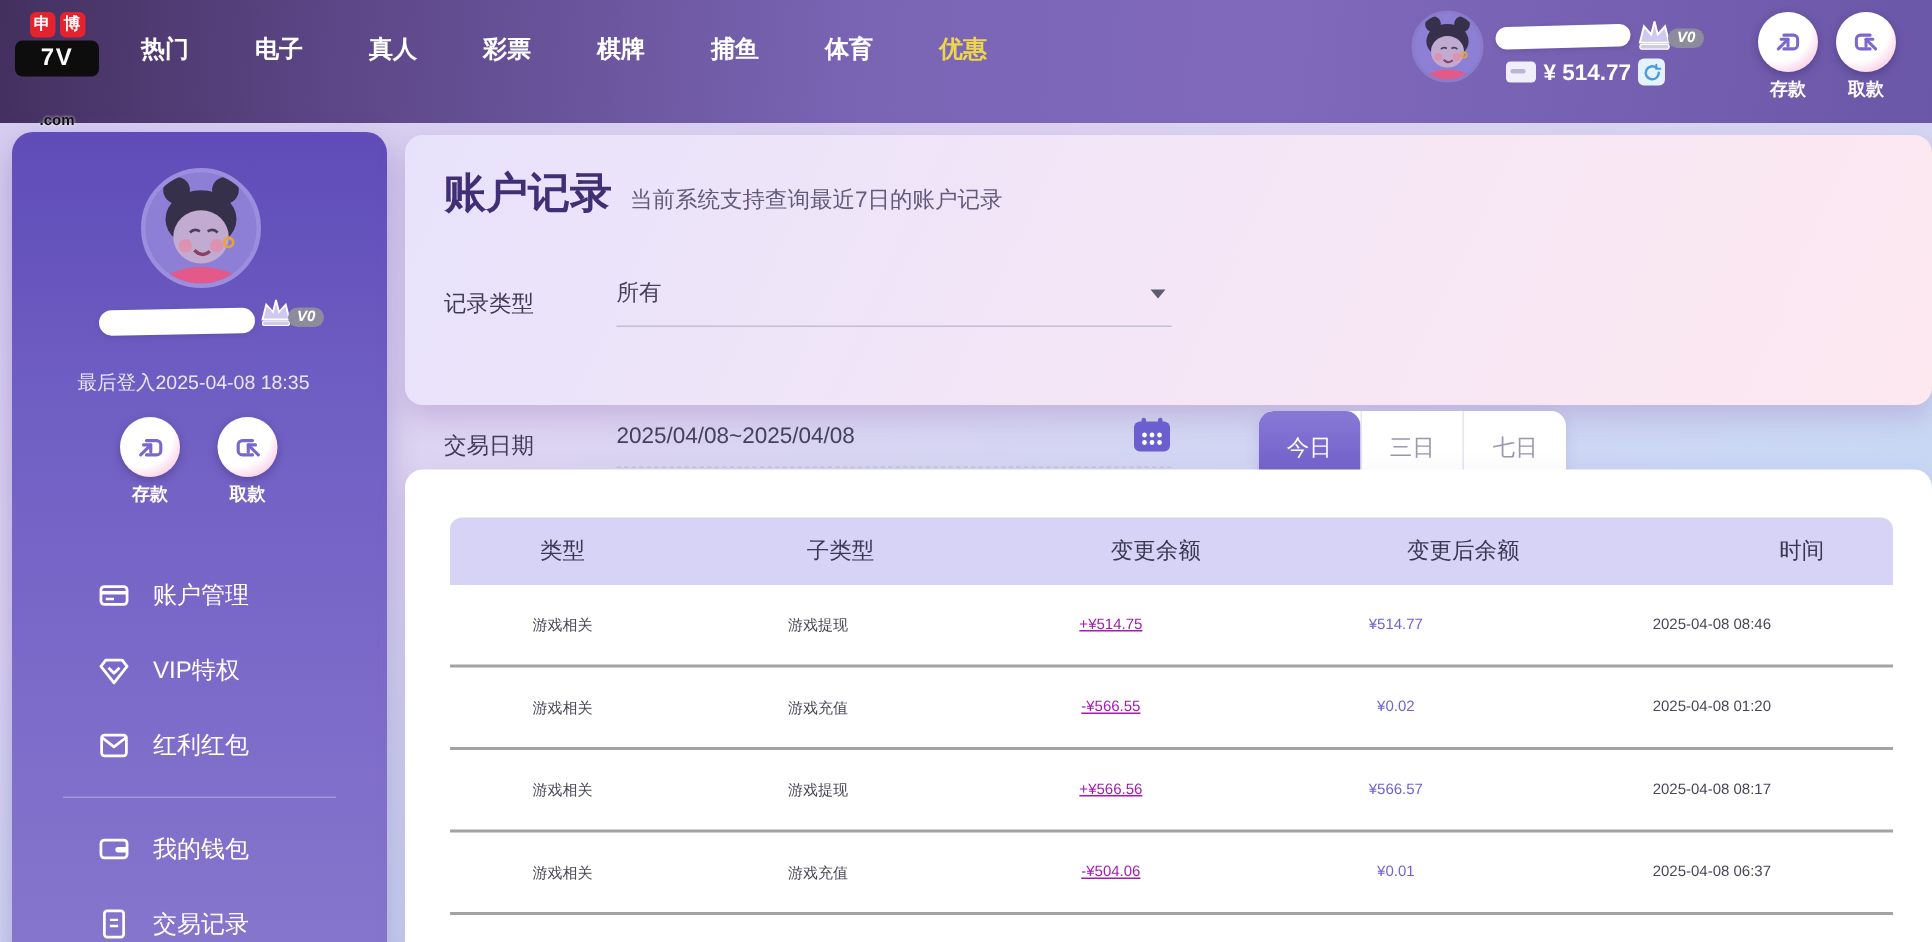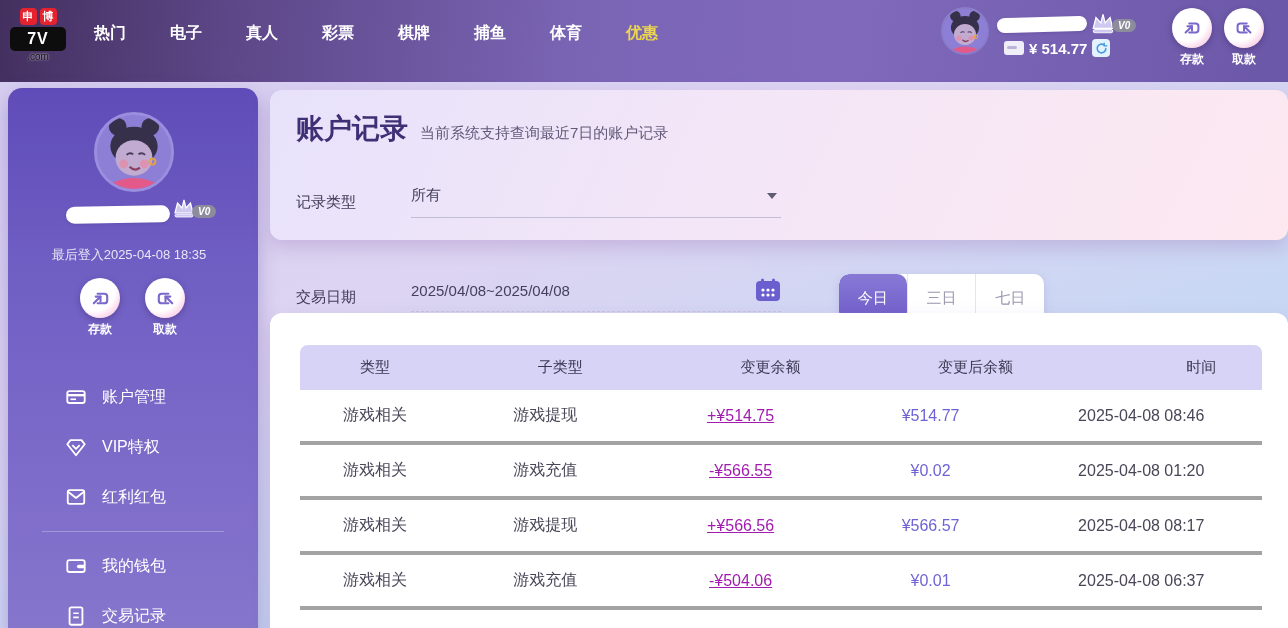--- a/index.html
+++ b/index.html
@@ -10,22 +10,22 @@
 
   
   .navbar { position:absolute; left:0; top:0; width:1288px; height:82px;
     background:linear-gradient(95deg,#44305f 0%,#5d4788 18%,#7a65b5 45%,#8069bb 66%,#6b57a7 100%); }
   .logo { position:absolute; left:10px; top:8px; width:56px; text-align:center; cursor:pointer; }
   .logo-badges { display:flex; gap:3px; justify-content:center; }
   .logo-badge { width:17px; height:17px; background:#e5232e; color:#fff; border-radius:4px;
     font-size:11px; font-weight:bold; line-height:17px; }
   .logo-main { margin-top:2px; background:#0d0d0d; color:#fff; border-radius:5px;
     font-size:16px; font-weight:bold; line-height:24px; letter-spacing:1px; }
-  .logo-suffix { color:#0d0d0d; font-size:10px; font-weight:normal; line-height:11px;
-    text-shadow:0 0 2px #fff; }
+  .logo-suffix { color:#0d0d0d; font-size:10px; font-weight:bold; line-height:11px;
+    text-shadow:0 0 2px #fff;margin-top:24px; }
   .nav-items { position:absolute; left:72px; top:0; height:66px; display:flex; align-items:center;text-align:center; }
   .nav-item { color:#fff; font-size:16px; font-weight:bold; padding:0 22px; cursor:pointer; }
   .nav-item.active { color:#ecd64e; }
 
   
   .tb-avatar { position:absolute; left:941px; top:7px; width:48px; height:48px; border-radius:50%;
     overflow:hidden; border:2px solid #8a7cc9; cursor:pointer; background:#8d7fd6; }
   .masked { background:#fff; border-radius:9px; box-shadow:0 1px 3px rgba(80,60,140,.35); }
   .tb-masked { position:absolute; left:997px; top:17px; width:90px; height:15px; transform:rotate(-1.5deg); }
   .tb-crown { position:absolute; left:1088px; top:10px; width:30px; height:26px; }
@@ -61,21 +61,21 @@
     color:#e9e6f6; font-size:13px; }
   .sb-deposit { left:69px; top:190px; }
   .sb-withdraw { left:134px; top:190px; }
   .sb-menu { position:absolute; left:0; top:284px; width:250px; }
   .sb-item { display:flex; align-items:center; gap:15px; padding:14px 0 14px 57px;
     color:#fff; font-size:16px; cursor:pointer; }
   .sb-item .ic { width:22px; height:22px; flex:0 0 22px; }
   .sb-divider { height:1px; background:rgba(255,255,255,.28); margin:9px 34px 9px 34px; }
 
   
-  .header-card { position:absolute; left:270px; top:90px; width:1018px; height:150px;
+  .header-card { position:absolute; left:270px; top:90px; width:1018px; height:180px;
     border-radius:12px;
     background:linear-gradient(115deg,#e7e2fb 0%,#f3e6f7 45%,#fde8f0 100%);
     box-shadow:0 8px 18px rgba(150,110,180,.30); }
   .page-title-row { position:absolute; left:26px; top:20px; display:flex; align-items:baseline; gap:12px; }
   .page-title { font-size:28px; font-weight:600; color:#3f3076; }
   .page-subtitle { font-size:15px; color:#625a7a; }
   .filter-row { position:absolute; left:26px; display:flex; align-items:center; }
   .fr1 { top:96px; } .fr2 { top:146px;margin-top:46px; }
   .filter-label { width:115px; font-size:15px; color:#3f3a58; }
   .filter-field { position:relative; width:370px; font-size:15px; color:#45415c; padding-bottom:12px; cursor:pointer; }
@@ -92,21 +92,21 @@
   .quick-btn.active { background:linear-gradient(180deg,#8879d6,#6e5cc8); color:#fff; border-radius:10px; }
 
   
   .table-card { position:absolute; left:270px; top:313px; width:1018px; height:330px;
     border-radius:12px; background:#fff; box-shadow:0 8px 18px rgba(150,110,180,.25);
     padding:32px 26px 0 30px; }
   .tbl-head, .tbl-row { display:grid;
     grid-template-columns:15.6% 19.8% 20.8% 18.7% 25.1%; align-items:center; text-align:center; }
   .tbl-head { height:45px; background:#d7d3f6; border-radius:8px 8px 0 0;
     font-size:15px; color:#3b3752;gap:15px; }
-  .tbl-row { height:55px; font-size:16px; color:#4a4658; border-bottom:4px solid #a3a3a3; }
+  .tbl-row { height:55px; font-size:10px; color:#4a4658; border-bottom:2px solid #a3a3a3; }
   .amt-change { color:#a21caf;text-decoration:underline; }
   .amt-after { color:#6e63d4; }
 
   svg { display:block; }
 </style>
 </head>
 <body>
 
 <svg width="0" height="0" style="position:absolute">
   <defs>

